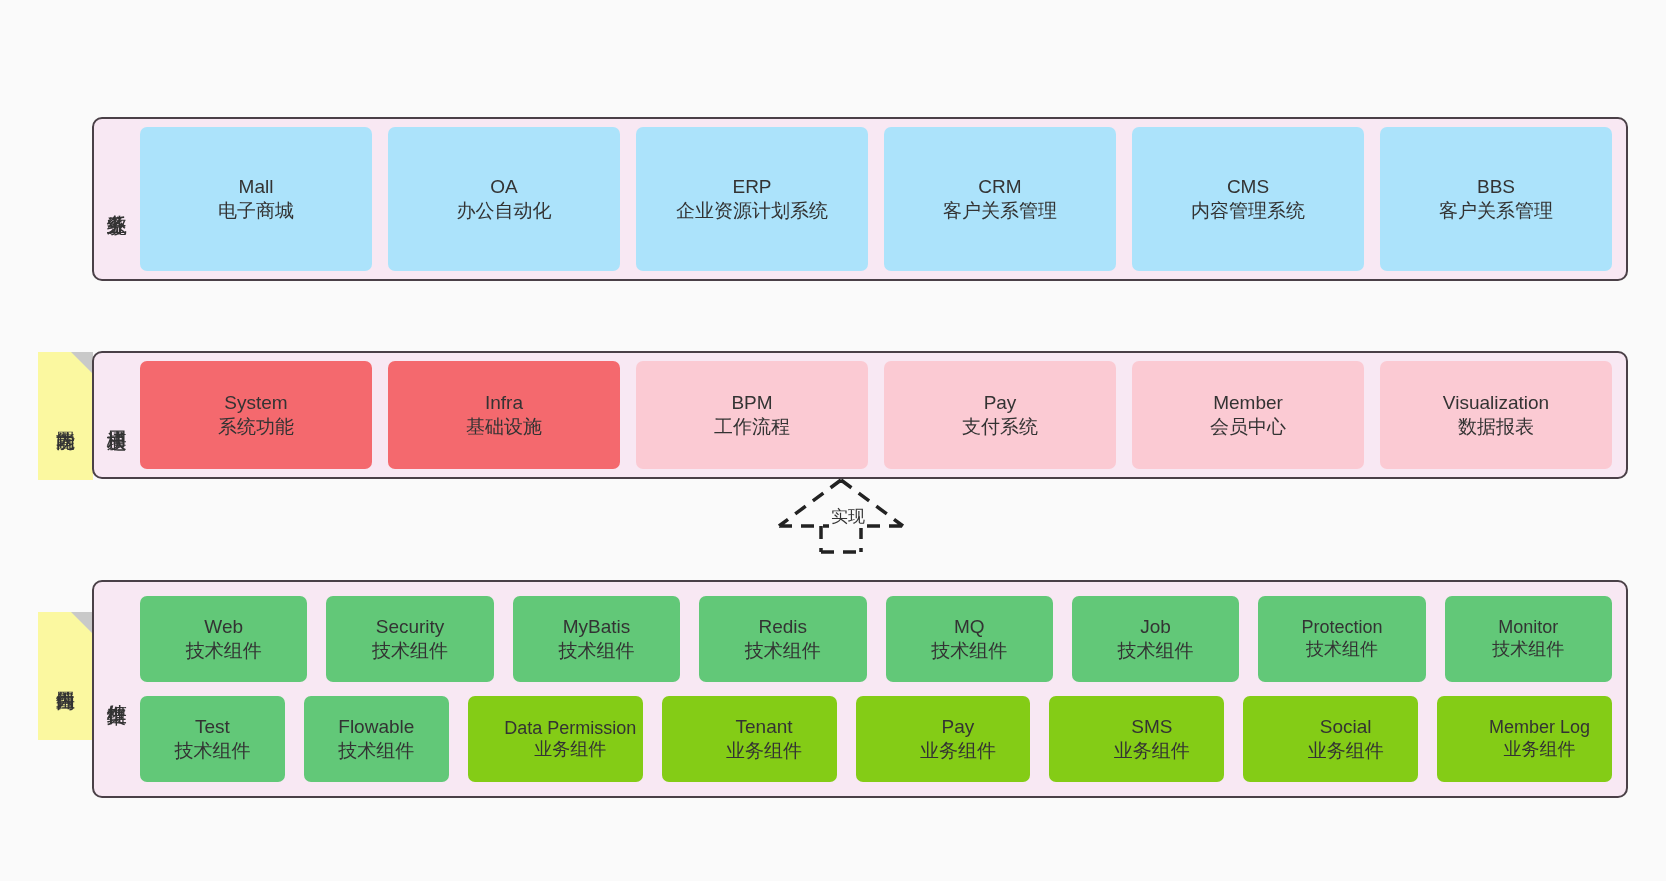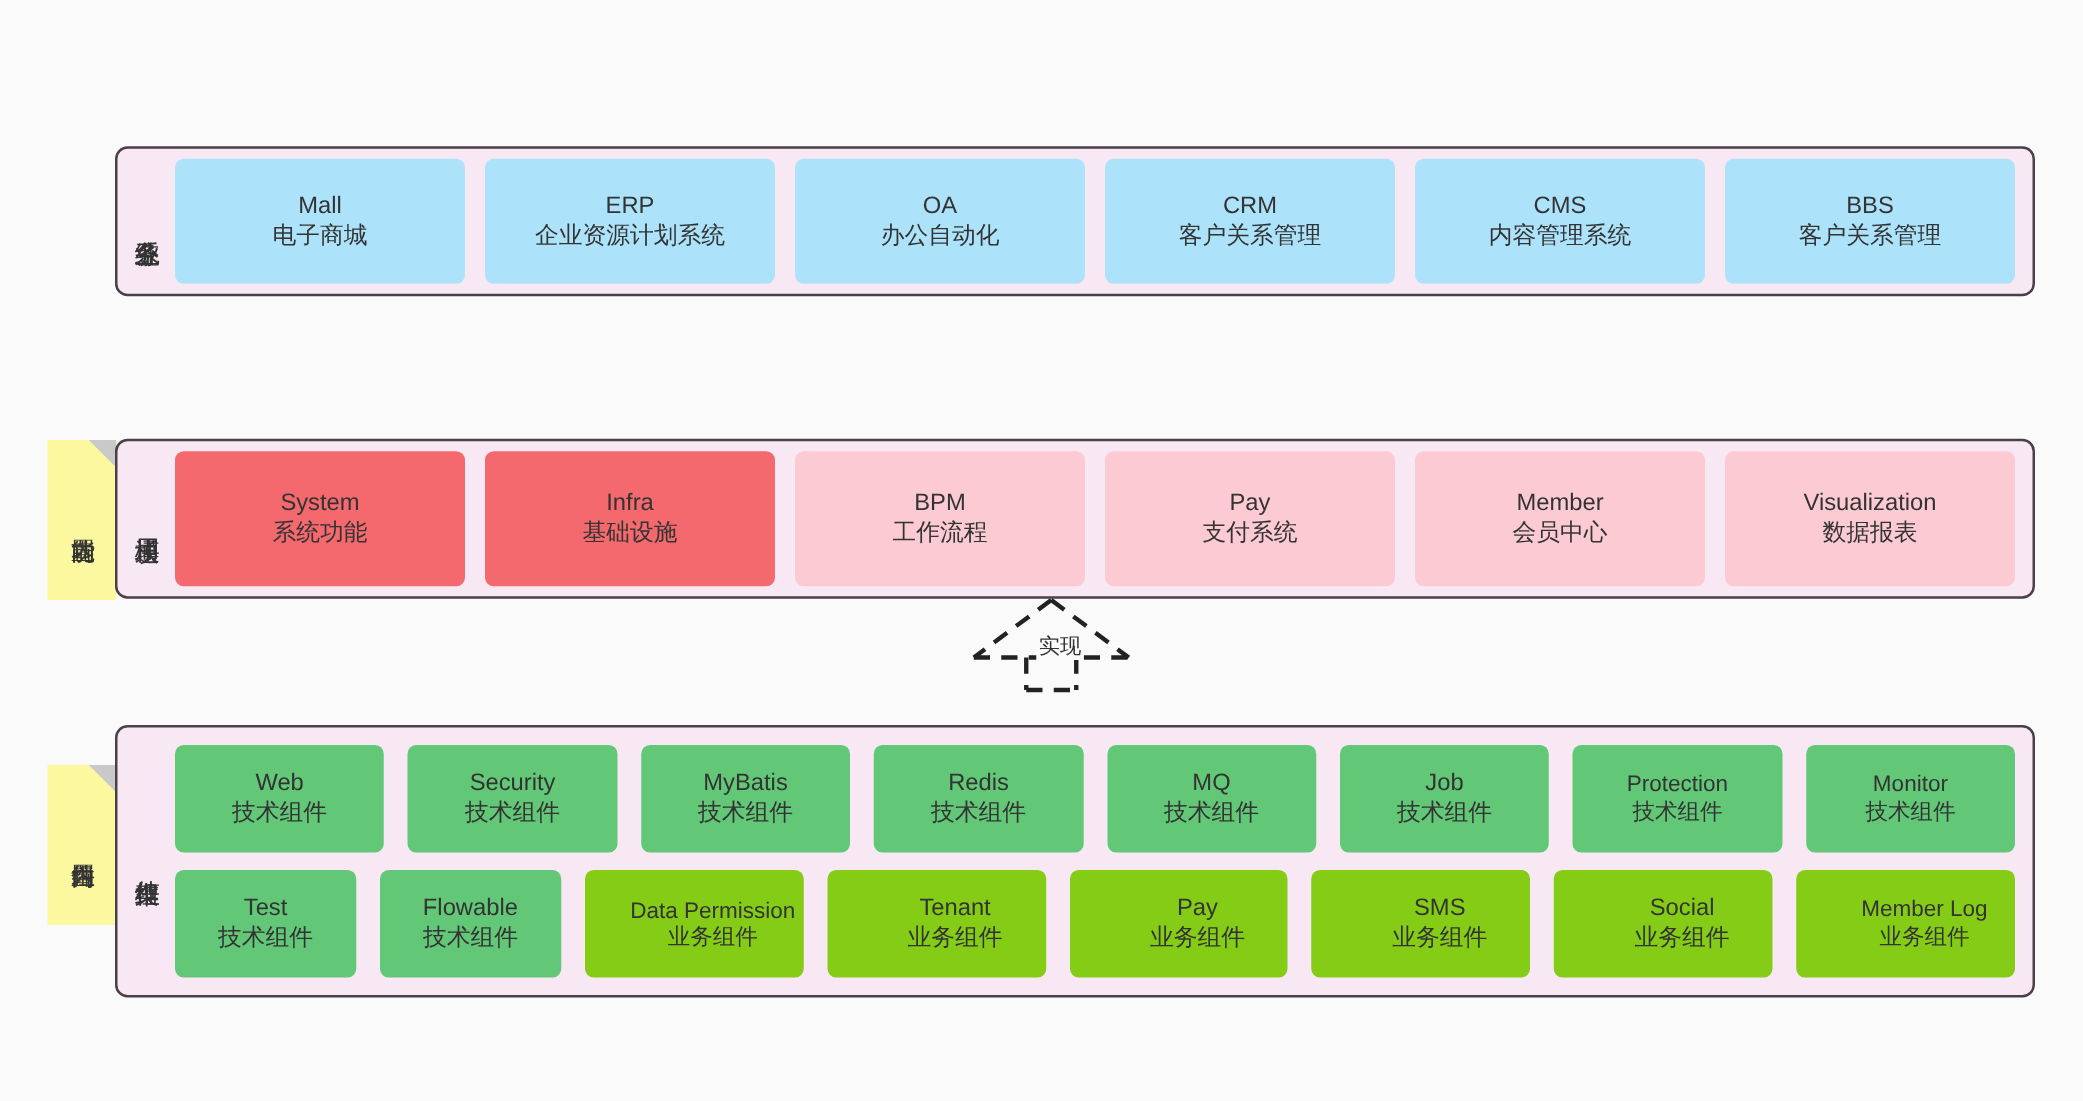--- a/index.html
+++ b/index.html
@@ -113,34 +113,34 @@
     padding:0 2px;
     white-space:nowrap;
     user-select:none;
   }
 </style>
 </head>
 <body>
 
 <div class="canvas">
 
-  <div class="layer" id="layer-business" style="left:92px;top:117px;width:1536px;height:120px;">
+  <div class="layer" id="layer-business" style="left:92px;top:117px;width:1536px;height:164px;">
     <div class="layer-title">业务系统</div>
     <div class="layer-body">
       <div class="node blue">
         <span class="l1">Mall</span>
         <span class="l2">电子商城</span>
       </div>
       <div class="node blue">
+        <span class="l1">OA</span>
+        <span class="l2">办公自动化</span>
+      </div>
+      <div class="node blue">
         <span class="l1">ERP</span>
         <span class="l2">企业资源计划系统</span>
-      </div>
-      <div class="node blue">
-        <span class="l1">OA</span>
-        <span class="l2">办公自动化</span>
       </div>
       <div class="node blue">
         <span class="l1">CRM</span>
         <span class="l2">客户关系管理</span>
       </div>
       <div class="node blue">
         <span class="l1">CMS</span>
         <span class="l2">内容管理系统</span>
       </div>
       <div class="node blue">

